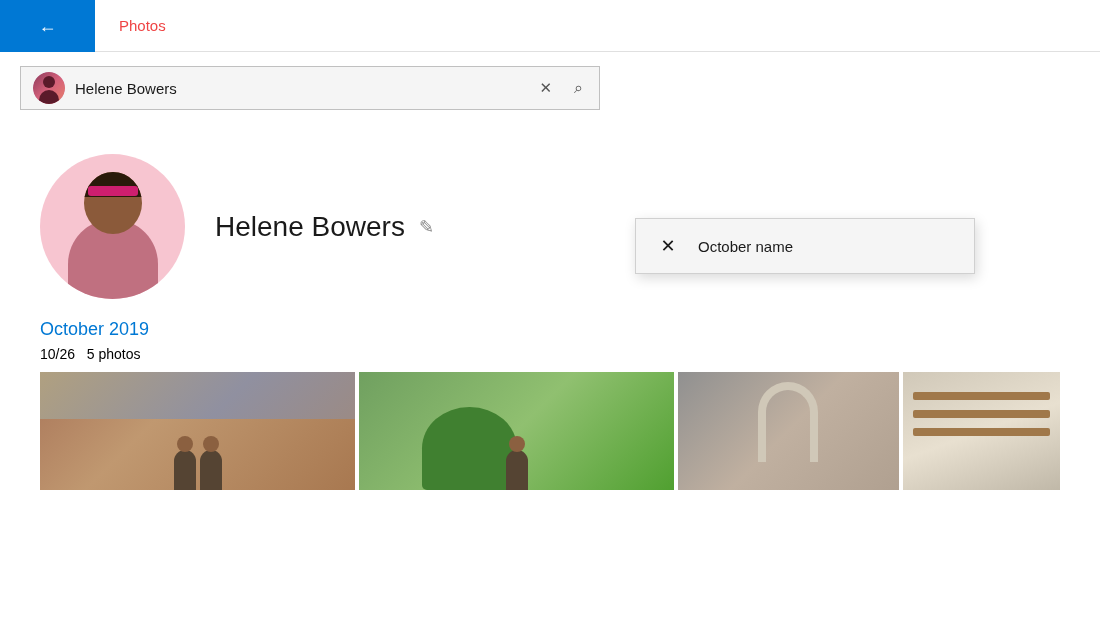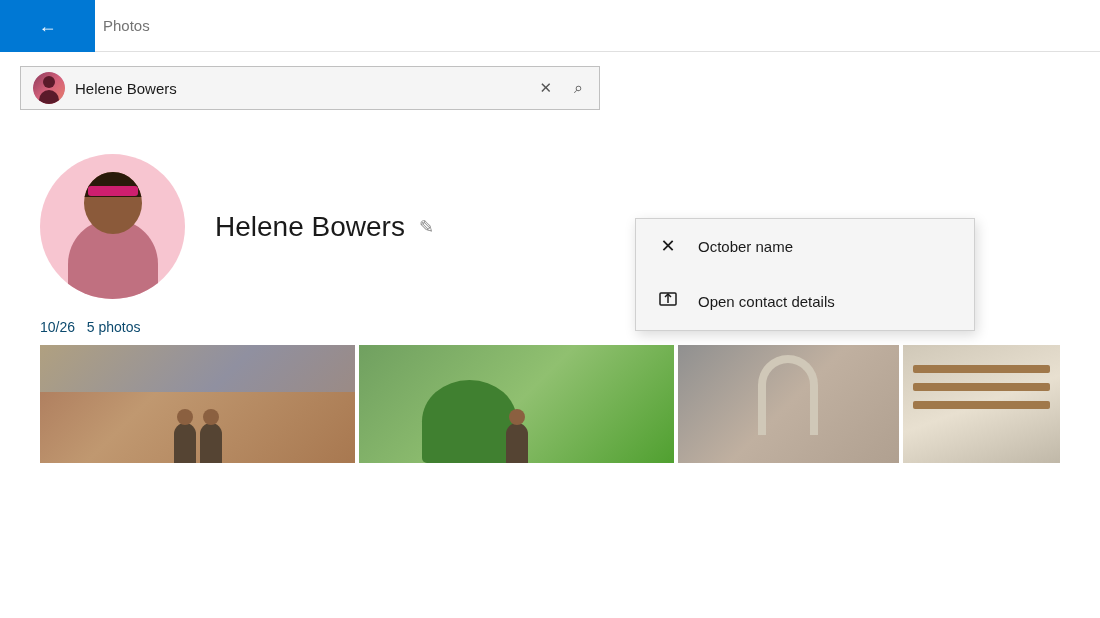--- a/index.html
+++ b/index.html
@@ -34,23 +34,23 @@
     }
 
     .back-arrow {
       color: #fff;
       font-size: 18px;
       line-height: 1;
     }
 
     .title-text {
       font-size: 15px;
-      color: #737373;
+      color: #ef4444;
       font-weight: 400;
-      padding-left: 8px;
+      padding-left: 24px;
     }
 
     
     .search-area {
       padding: 14px 20px;
       display: flex;
       align-items: center;
     }
 
     .search-bar {
@@ -254,21 +254,21 @@
 
     .month-label {
       font-size: 18px;
       color: #0078d4;
       font-weight: 400;
       margin-bottom: 6px;
     }
 
     .date-count {
       font-size: 14px;
-      color: #0c4a6e;
+      color: #000000;
       margin-bottom: 10px;
     }
 
     .photo-strip {
       display: flex;
       gap: 4px;
       height: 118px;
       overflow: hidden;
     }
 
@@ -406,33 +406,24 @@
     <span class="profile-name">Helene Bowers</span>
     <span class="edit-icon" title="Edit">✎</span>
   </div>
 </div>
 
 <div class="context-menu">
   <div class="context-menu-item">
     <span class="context-menu-icon">✕</span>
     <span>October name</span>
   </div>
-  <div class="context-menu-item">
-    <span class="context-menu-icon">
-      <svg width="20" height="20" viewBox="0 0 20 20" fill="none" xmlns="http://www.w3.org/2000/svg">
-        <rect x="2" y="4" width="16" height="12" rx="1" stroke="#1a1a1a" stroke-width="1.5" fill="none"></rect>
-        <polyline points="7,8 10,5 13,8" stroke="#1a1a1a" stroke-width="1.5" fill="none"></polyline>
-        <line x1="10" y1="5" x2="10" y2="14" stroke="#1a1a1a" stroke-width="1.5"></line>
-      </svg>
-    </span>
-    <span>Open contact details</span>
-  </div>
 </div>
 
 <div class="photos-section">
+  <div class="month-label">October 2019</div>
   <div class="date-count">
     <span>10/26</span>&nbsp;&nbsp;
     <span>5 photos</span>
   </div>
   <div class="photo-strip">
     <div class="photo-thumb">
       <div class="arch-detail"></div>
       <div class="people-in-photo">
         <div class="mini-person"></div>
         <div class="mini-person"></div>

